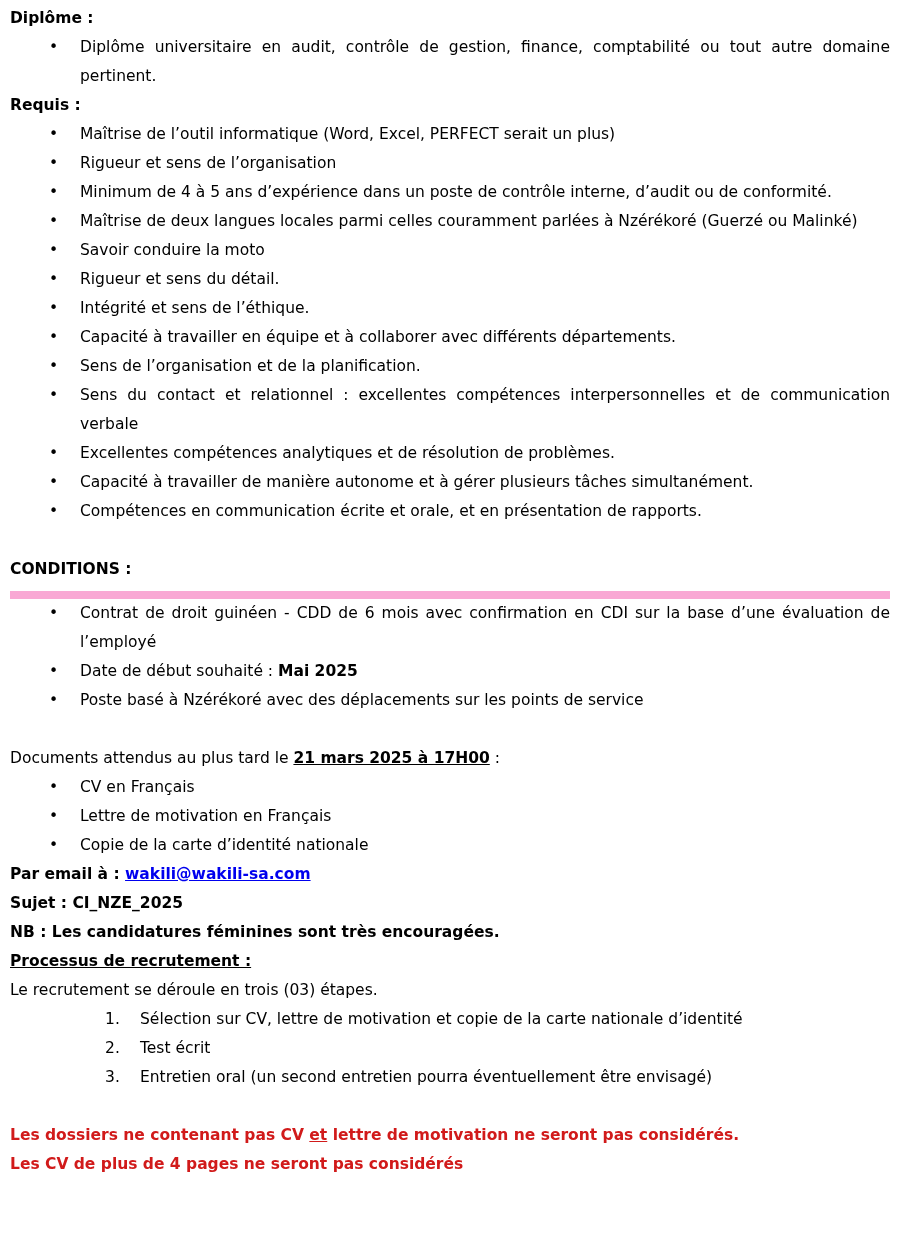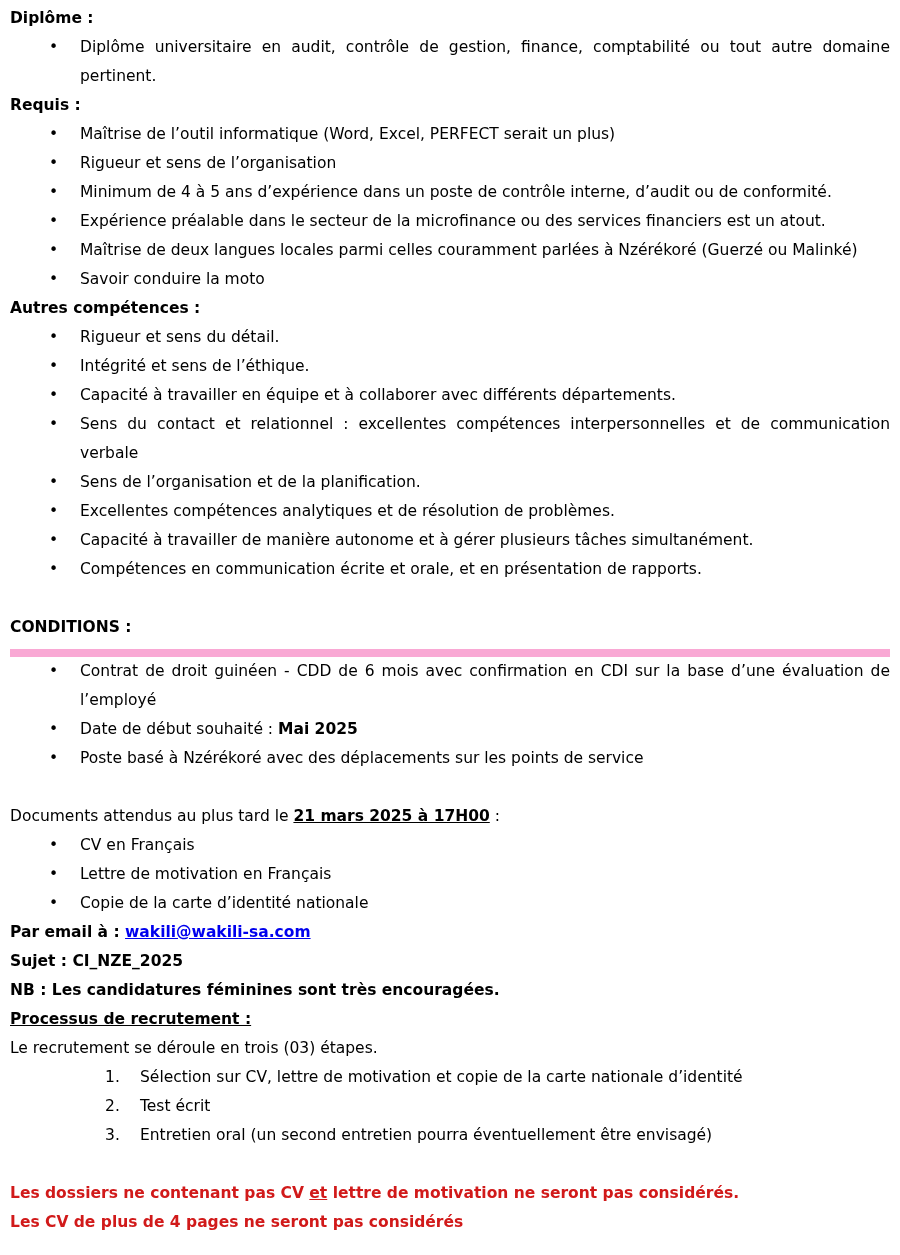--- a/index.html
+++ b/index.html
@@ -41,32 +41,30 @@
   <h3 class="heading">Diplôme :</h3>
   <ul>
     <li><span>Diplôme universitaire en audit, contrôle de gestion, finance, comptabilité ou tout autre domaine pertinent.</span></li>
   </ul>
 
   <h3 class="heading">Requis :</h3>
   <ul>
     <li><span>Maîtrise de l’outil informatique (Word, Excel, PERFECT serait un plus)</span></li>
     <li><span>Rigueur et sens de l’organisation</span></li>
     <li><span>Minimum de 4 à 5 ans d’expérience dans un poste de contrôle interne, d’audit ou de conformité.</span></li>
-    <li><span>Expérience préalable dans le secteur de la microfinance ou des services financiers est un atout.</span></li>
     <li><span>Maîtrise de deux langues locales parmi celles couramment parlées à Nzérékoré (Guerzé ou Malinké)</span></li>
     <li><span>Savoir conduire la moto</span></li>
   </ul>
 
-  <h3 class="heading">Autres compétences :</h3>
   <ul>
     <li><span>Rigueur et sens du détail.</span></li>
     <li><span>Intégrité et sens de l’éthique.</span></li>
     <li><span>Capacité à travailler en équipe et à collaborer avec différents départements.</span></li>
+    <li><span>Sens de l’organisation et de la planification.</span></li>
     <li><span>Sens du contact et relationnel : excellentes compétences interpersonnelles et de communication verbale</span></li>
-    <li><span>Sens de l’organisation et de la planification.</span></li>
     <li><span>Excellentes compétences analytiques et de résolution de problèmes.</span></li>
     <li><span>Capacité à travailler de manière autonome et à gérer plusieurs tâches simultanément.</span></li>
     <li><span>Compétences en communication écrite et orale, et en présentation de rapports.</span></li>
   </ul>
 
   <div class="blank"></div>
 
   <h3 class="conditions-heading">CONDITIONS :</h3>
   <ul>
     <li><span>Contrat de droit guinéen - CDD de 6 mois avec confirmation en CDI sur la base d’une évaluation de l’employé</span></li>

